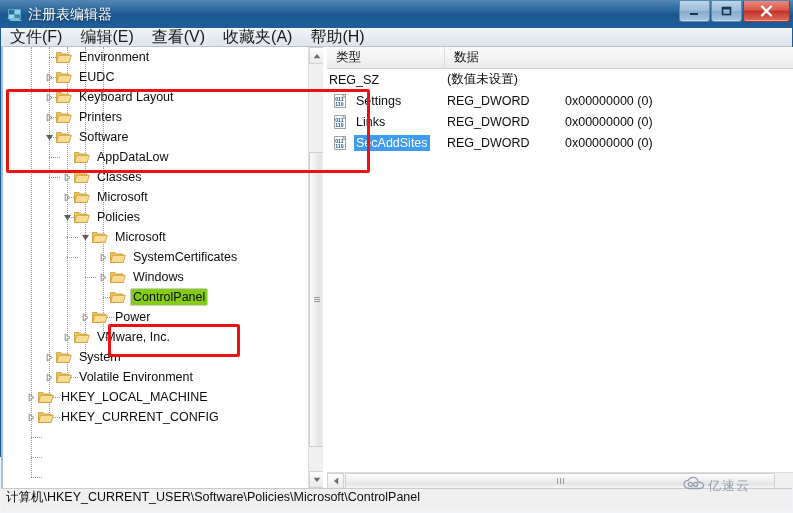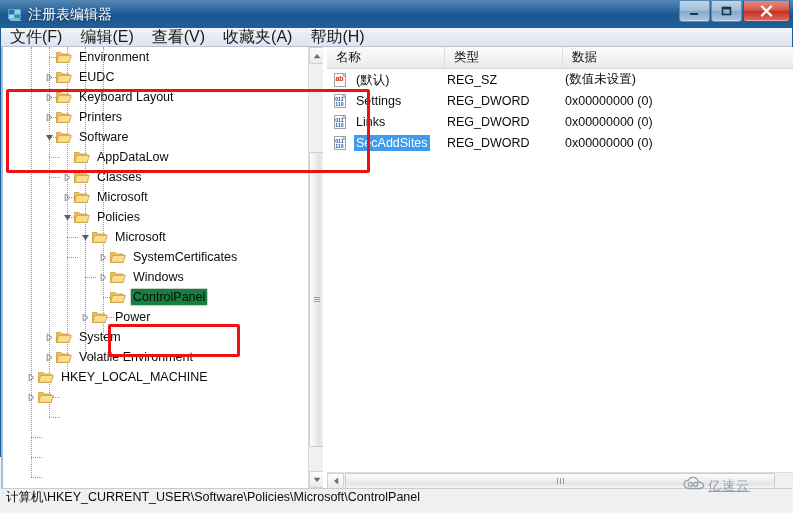--- a/index.html
+++ b/index.html
@@ -85,21 +85,21 @@
     font-size:12.5px;color:#0c0c0c;cursor:default;
   }
   .tree-row .tw{
     width:13px;height:20px;flex:0 0 13px;display:flex;align-items:center;justify-content:center;
   }
   .folder{
     width:16px;height:14px;flex:0 0 16px;margin-right:4px;position:relative;
   }
   .tree-label{padding:0 3px;line-height:16px;}
   .tree-row.selected .tree-label{
-    background:#15803d;border:1px solid #cfcfcf;border-radius:2px;padding:0 2px;
+    background:#84cc16;border:1px solid #cfcfcf;border-radius:2px;padding:0 2px;
   }
   
   .guides{position:absolute;left:0;top:0;width:305px;height:441px;pointer-events:none;}
   .vline{position:absolute;width:1px;border-left:1px dotted #9a9a9a;}
   .hline{position:absolute;height:1px;border-top:1px dotted #9a9a9a;}
 
   
   .vscroll{
     position:absolute;top:0;width:16px;height:441px;
     background:#f0f0f0;border-left:1px solid #dcdcdc;box-sizing:border-box;
@@ -178,21 +178,21 @@
     background:#f0f0f0;border-top:1px solid #c8ccd2;box-sizing:border-box;
     display:flex;align-items:flex-start;
   }
   .status-text{font-size:12.5px;color:#0c0c0c;padding-left:5px;white-space:nowrap;}
 
   
   .watermark{
     position:absolute;left:683px;top:476px;display:flex;align-items:center;
     opacity:.92;
   }
-  .wm-text{font-size:13px;color:#8d98a8;margin-left:3px;letter-spacing:1px;text-decoration:underline;}
+  .wm-text{font-size:13px;color:#8d98a8;margin-left:3px;letter-spacing:1px;}
 </style>
 </head>
 <body>
 
 <div id="app">
  <div class="win">
 
   <div class="titlebar">
     <div class="glow"></div>
 
@@ -421,20 +421,32 @@
                     <path d="M2.2 1 L7 4.5 L2.2 8 Z" fill="none" stroke="#8c8c8c" stroke-width="1"></path>
                   </svg>
                 </span>
                 <span class="folder"><svg width="16" height="14" viewBox="0 0 16 14">
                     <path d="M0.5 2.5 L5 2.5 L6.3 4 L13 4 L13 12.5 L0.5 12.5 Z" fill="#f0c35b" stroke="#c79a35" stroke-width="0.8"></path>
                     <path d="M2.6 5.3 L15.3 5.3 L13.2 12.4 L0.6 12.4 Z" fill="#fcdc92" stroke="#c79a35" stroke-width="0.8"></path>
                   </svg></span>
                 <span class="tree-label">Power</span>
               </div>
               <div class="tree-row">
+                <span class="tw" style="margin-left: 58px;">
+                  <svg width="9" height="9" viewBox="0 0 9 9">
+                    <path d="M2.2 1 L7 4.5 L2.2 8 Z" fill="none" stroke="#8c8c8c" stroke-width="1"></path>
+                  </svg>
+                </span>
+                <span class="folder"><svg width="16" height="14" viewBox="0 0 16 14">
+                    <path d="M0.5 2.5 L5 2.5 L6.3 4 L13 4 L13 12.5 L0.5 12.5 Z" fill="#f0c35b" stroke="#c79a35" stroke-width="0.8"></path>
+                    <path d="M2.6 5.3 L15.3 5.3 L13.2 12.4 L0.6 12.4 Z" fill="#fcdc92" stroke="#c79a35" stroke-width="0.8"></path>
+                  </svg></span>
+                <span class="tree-label">VMware, Inc.</span>
+              </div>
+              <div class="tree-row">
                 <span class="tw" style="margin-left: 40px;">
                   <svg width="9" height="9" viewBox="0 0 9 9">
                     <path d="M2.2 1 L7 4.5 L2.2 8 Z" fill="none" stroke="#8c8c8c" stroke-width="1"></path>
                   </svg>
                 </span>
                 <span class="folder"><svg width="16" height="14" viewBox="0 0 16 14">
                     <path d="M0.5 2.5 L5 2.5 L6.3 4 L13 4 L13 12.5 L0.5 12.5 Z" fill="#f0c35b" stroke="#c79a35" stroke-width="0.8"></path>
                     <path d="M2.6 5.3 L15.3 5.3 L13.2 12.4 L0.6 12.4 Z" fill="#fcdc92" stroke="#c79a35" stroke-width="0.8"></path>
                   </svg></span>
                 <span class="tree-label">System</span>
@@ -466,20 +478,21 @@
               <div class="tree-row">
                 <span class="tw" style="margin-left: 22px;">
                   <svg width="9" height="9" viewBox="0 0 9 9">
                     <path d="M2.2 1 L7 4.5 L2.2 8 Z" fill="none" stroke="#8c8c8c" stroke-width="1"></path>
                   </svg>
                 </span>
                 <span class="folder"><svg width="16" height="14" viewBox="0 0 16 14">
                     <path d="M0.5 2.5 L5 2.5 L6.3 4 L13 4 L13 12.5 L0.5 12.5 Z" fill="#f0c35b" stroke="#c79a35" stroke-width="0.8"></path>
                     <path d="M2.6 5.3 L15.3 5.3 L13.2 12.4 L0.6 12.4 Z" fill="#fcdc92" stroke="#c79a35" stroke-width="0.8"></path>
                   </svg></span>
+                <span class="tree-label">HKEY_CURRENT_CONFIG</span>
               </div>
             </div>
       </div>
 
       <div class="vscroll" style="left:305px;">
         <div class="arrow up">
           <svg width="8" height="6" viewBox="0 0 8 6">
                 <path d="M4 1 L7.4 5.2 L0.6 5.2 Z" fill="#6d6d6d"></path>
               </svg>
         </div>
@@ -495,34 +508,25 @@
                 <path d="M4 5 L0.6 0.8 L7.4 0.8 Z" fill="#6d6d6d"></path>
               </svg>
         </div>
       </div>
     </div>
 
     <div class="splitter"></div>
 
     <div class="listpane">
       <div class="lheader">
-        <div class="lh-cell" style="width:118px;">名称</div>
         <div class="lh-cell" style="width:118px;">类型</div>
         <div class="lh-cell" style="width:231px;border-right:none;">数据</div>
       </div>
       <div class="lrows" id="list-rows">
             <div class="lrow">
-              <div class="lr-name">
-                <span class="val-icon"><svg width="15" height="14" viewBox="0 0 15 14">
-                    <rect x="0.6" y="0.6" width="11" height="12.8" fill="#ffffff" stroke="#8a8a8a" stroke-width="0.8"></rect>
-                    <path d="M9 0.6 L11.6 3.4 L9 3.4 Z" fill="#e4e4e4" stroke="#8a8a8a" stroke-width="0.6"></path>
-                    <text x="1.4" y="8.2" font-family="Liberation Sans, sans-serif" font-size="7" font-weight="bold" fill="#d22b1e">ab</text>
-                  </svg></span>
-                <span class="name-txt">(默认)</span>
-              </div>
               <div class="lr-type">REG_SZ</div>
               <div class="lr-data">(数值未设置)</div>
             </div>
             <div class="lrow">
               <div class="lr-name">
                 <span class="val-icon"><svg width="15" height="14" viewBox="0 0 15 14">
                     <rect x="0.6" y="0.6" width="11" height="12.8" fill="#ffffff" stroke="#8a8a8a" stroke-width="0.8"></rect>
                     <path d="M9 0.6 L11.6 3.4 L9 3.4 Z" fill="#e4e4e4" stroke="#8a8a8a" stroke-width="0.6"></path>
                     <text x="1.2" y="6.6" font-family="Liberation Sans, sans-serif" font-size="5.2" font-weight="bold" fill="#1b4f9c">011</text>
                     <text x="1.2" y="11.6" font-family="Liberation Sans, sans-serif" font-size="5.2" font-weight="bold" fill="#1b4f9c">110</text>

